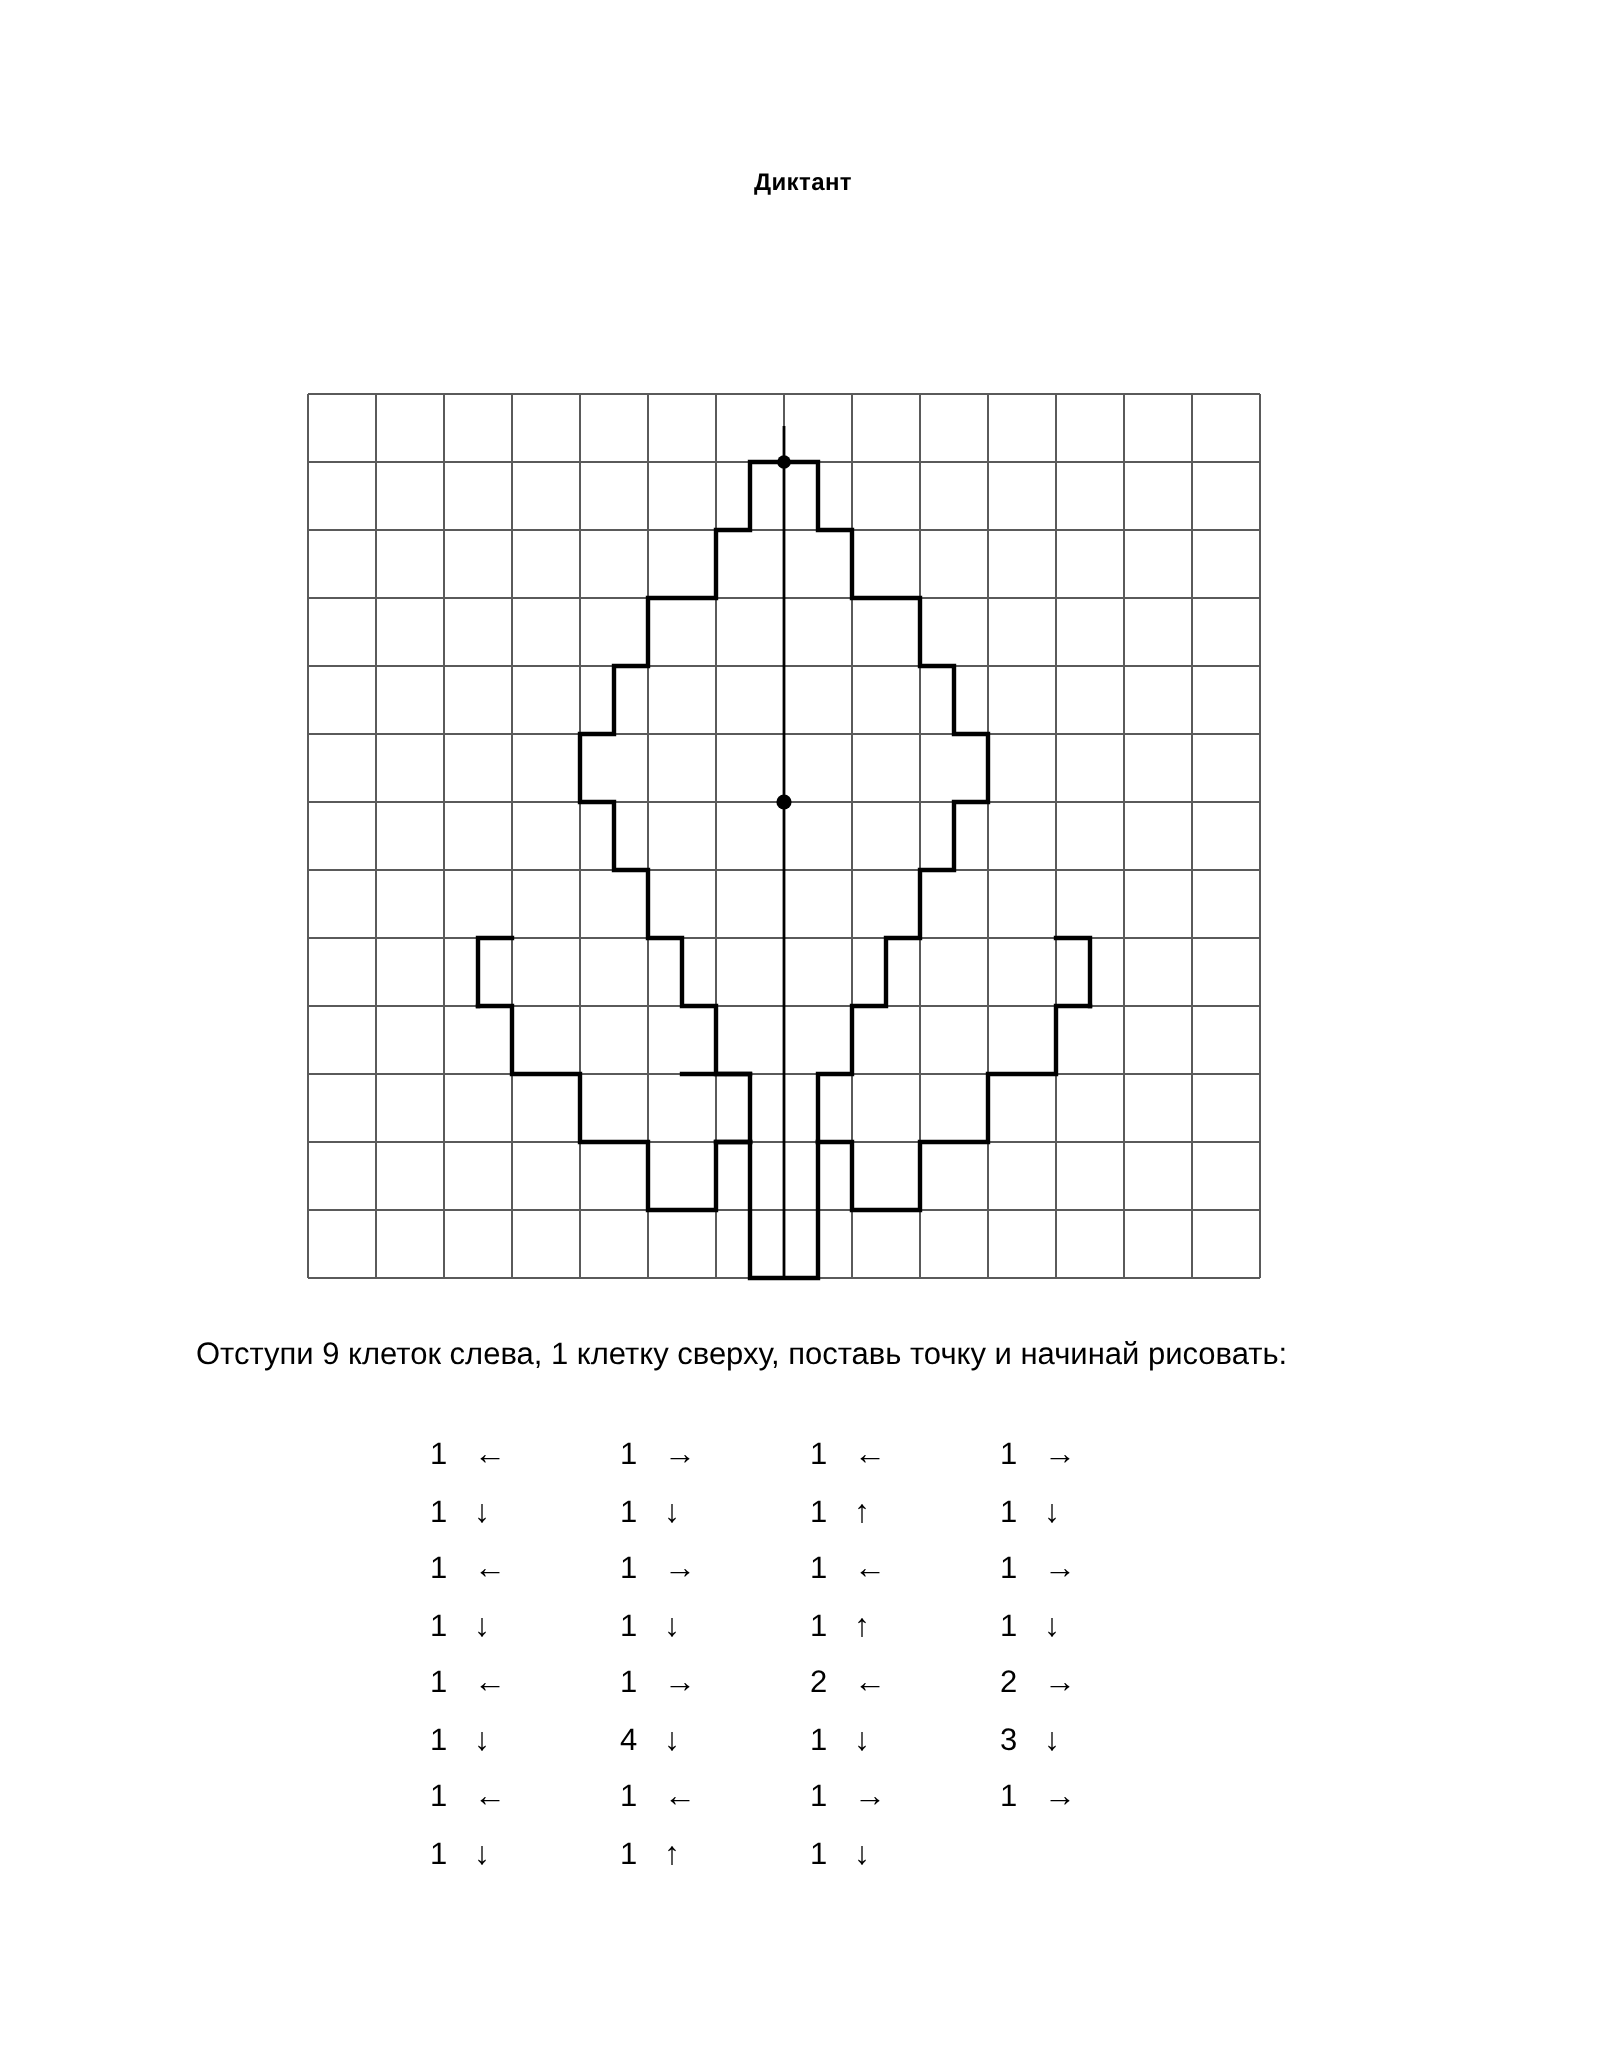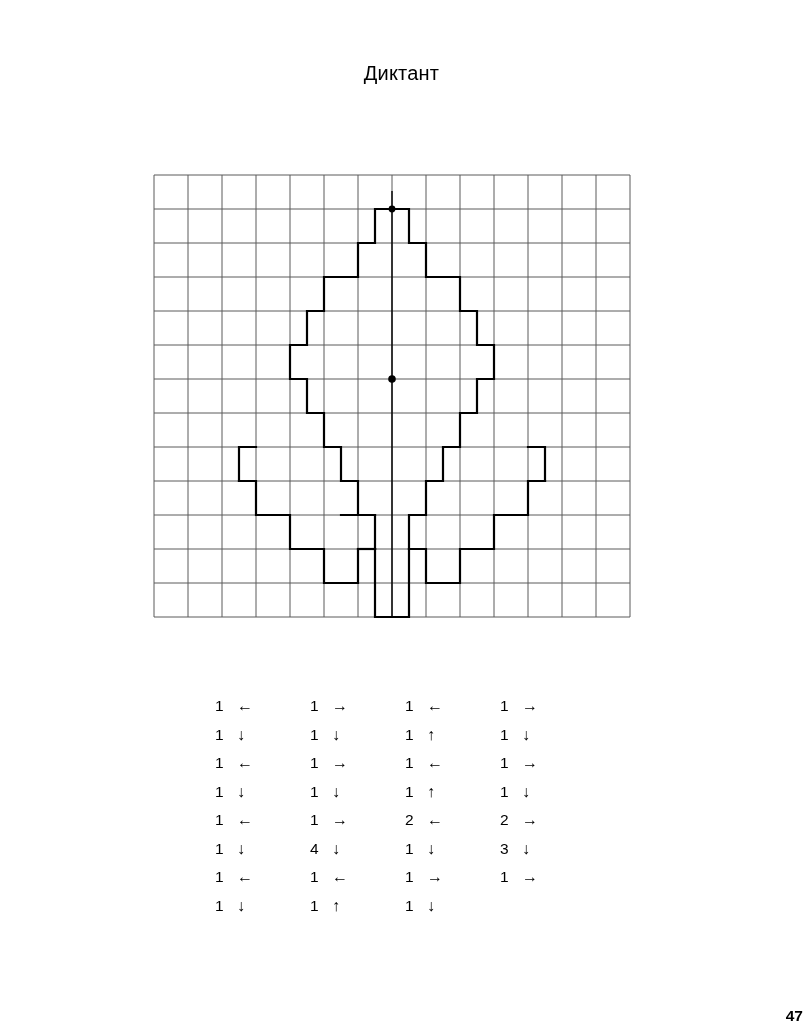--- a/index.html
+++ b/index.html
@@ -16,23 +16,23 @@
     overflow: hidden;
   }
   .page {
     position: relative;
     width: 803px;
     height: 1024px;
     box-sizing: border-box;
   }
   .title {
     text-align: center;
-    font-size: 20px;
-    font-weight: normal;
-    margin-top: 62px;
+    font-size: 12px;
+    font-weight: bold;
+    margin-top: 84px;
     letter-spacing: 0.2px;
   }
   .grid-wrap {
     position: absolute;
     left: 152px;
     top: 111px;
     width: 500px;
     height: 448px;
   }
   .grid-svg {
@@ -178,20 +178,23 @@
 
         <path d="M87,308 L87,274 L104,274 L104,274"></path>
         <path d="M393,308 L393,274 L376,274 L376,274"></path>
       </g>
 
       <circle cx="240" cy="36" r="3.4" fill="#000000"></circle>
       <circle cx="240" cy="206" r="3.8" fill="#000000"></circle>
     </svg>
   </div>
 
+  <div class="instructions">
+    <span class="indent"></span><span>Отступи 9 клеток слева, 1 клетку сверху, поставь точку и начинай рисовать:</span>
+  </div>
 
   <div class="steps">
 
     <div class="steps-row">
       <div class="step-cell">
         <span class="step-num">1</span>
         <span class="step-arrow">←</span>
       </div>
       <div class="step-cell">
         <span class="step-num">1</span>

